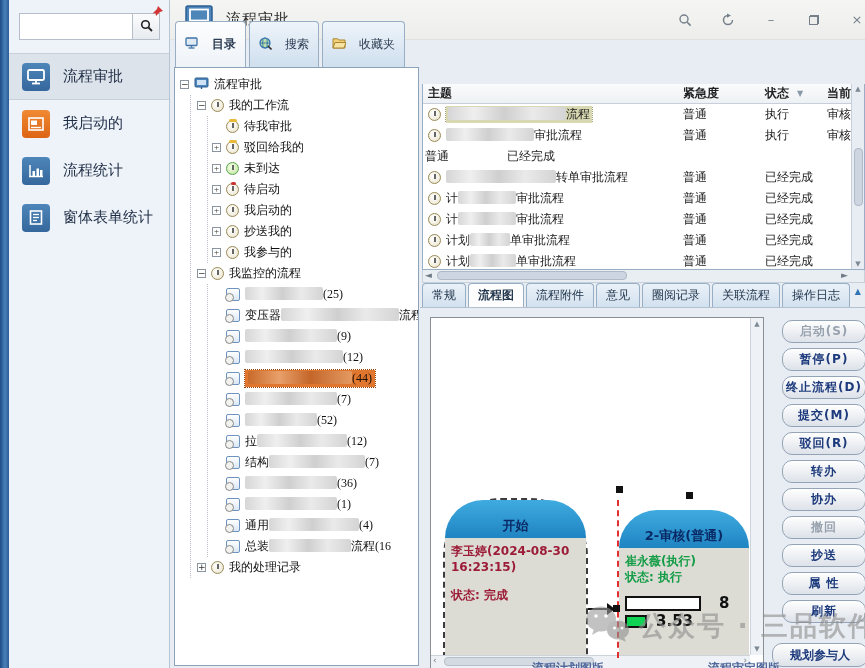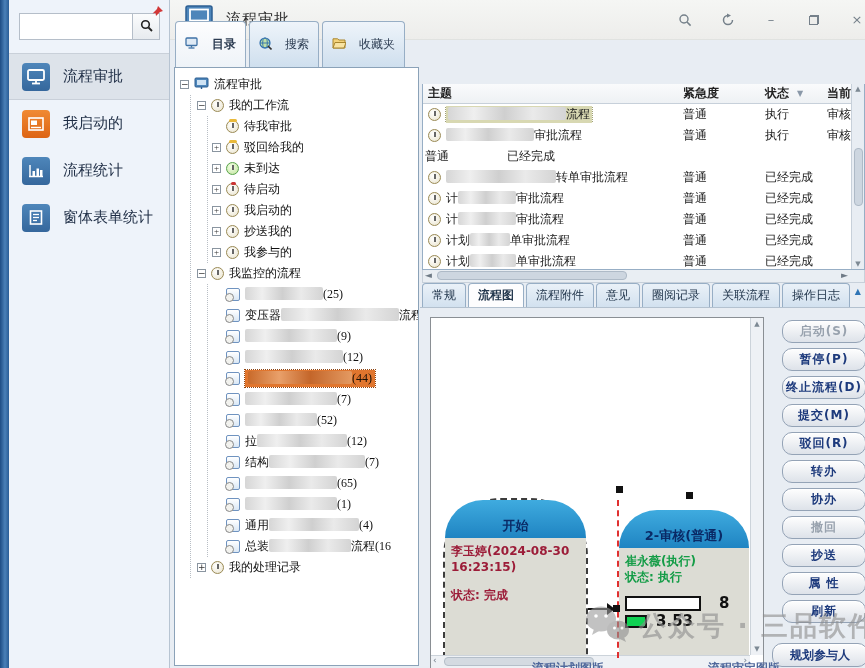--- a/index.html
+++ b/index.html
@@ -400,21 +400,21 @@
                 <span><span>拉</span><span class="mz" style="width:90px"></span><span>(12)</span></span>
               </div>
               <div class="trow">
                 <span class="tg-space"></span>
                   <span class="pclk"></span>
                 <span><span>结构</span><span class="mz" style="width:96px"></span><span>(7)</span></span>
               </div>
               <div class="trow">
                 <span class="tg-space"></span>
                   <span class="pclk"></span>
-                <span><span></span><span class="mz" style="width:92px"></span><span>(65)</span></span>
+                <span><span></span><span class="mz" style="width:92px"></span><span>(36)</span></span>
               </div>
               <div class="trow">
                 <span class="tg-space"></span>
                   <span class="pclk"></span>
                 <span><span></span><span class="mz" style="width:92px"></span><span>(1)</span></span>
               </div>
               <div class="trow">
                 <span class="tg-space"></span>
                   <span class="pclk"></span>
                 <span><span>通用</span><span class="mz" style="width:90px"></span><span>(4)</span></span>

